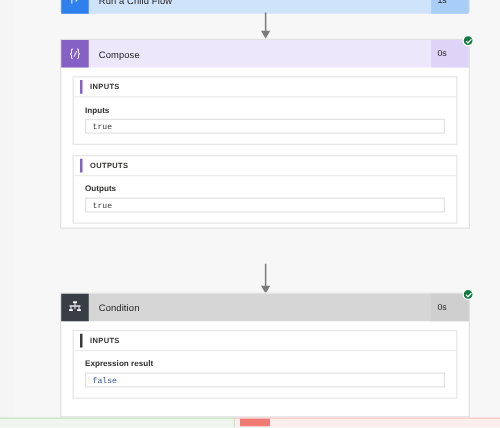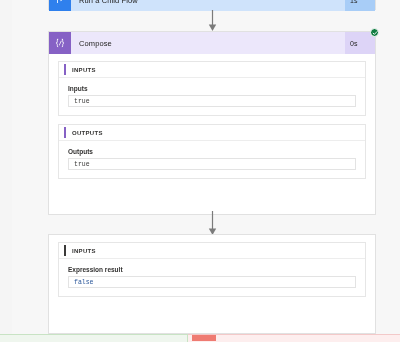--- a/index.html
+++ b/index.html
@@ -214,21 +214,21 @@
     </div>
   </div>
 
   <div class="connector" style="top:10px; height:22px;">
     <svg width="9" height="22" viewBox="0 0 9 22">
       <line x1="4.5" y1="0" x2="4.5" y2="16" stroke="#7b7b7b" stroke-width="1.2"></line>
       <path d="M4.5 21 L0.8 14.5 L8.2 14.5 Z" fill="#7b7b7b"></path>
     </svg>
   </div>
 
-  <div class="card compose" style="top:31px; height:184px;">
+  <div class="card compose" style="top:31px; height:152px;">
     <div class="card-header">
       <div class="card-icon">
         <svg width="12" height="12" viewBox="0 0 18 18" aria-hidden="true">
           <path d="M6.3 2.6c-1.5 0-2 .8-2 2.1v2.1c0 .9-.4 1.5-1.4 1.7v1c1 .2 1.4.8 1.4 1.7v2.1c0 1.3.5 2.1 2 2.1v-1c-.7 0-.9-.4-.9-1.2v-2c0-1-.4-1.6-1.2-1.9v-.1c.8-.3 1.2-.9 1.2-1.9v-2c0-.8.2-1.2.9-1.2z" fill="#ffffff"></path>
           <path d="M11.7 2.6c1.5 0 2 .8 2 2.1v2.1c0 .9.4 1.5 1.4 1.7v1c-1 .2-1.4.8-1.4 1.7v2.1c0 1.3-.5 2.1-2 2.1v-1c.7 0 .9-.4.9-1.2v-2c0-1 .4-1.6 1.2-1.9v-.1c-.8-.3-1.2-.9-1.2-1.9v-2c0-.8-.2-1.2-.9-1.2z" fill="#ffffff"></path>
           <path d="M10.6 5.4l.9.5-3.3 6.9-.9-.5z" fill="#ffffff"></path>
         </svg>
       </div>
       <div class="card-title">Compose</div>
       <div class="card-duration">0s</div>
@@ -267,20 +267,41 @@
   </div>
 
   <div class="connector" style="top:211px; height:25px;">
     <svg width="9" height="25" viewBox="0 0 9 25">
       <line x1="4.5" y1="0" x2="4.5" y2="19" stroke="#7b7b7b" stroke-width="1.2"></line>
       <path d="M4.5 24 L0.8 17.5 L8.2 17.5 Z" fill="#7b7b7b"></path>
     </svg>
   </div>
 
   <div class="card condition" style="top:234px; height:100px;">
+    <div class="card-header">
+      <div class="card-icon">
+        <svg width="12" height="12" viewBox="0 0 18 18" aria-hidden="true">
+          <rect x="6.6" y="1.6" width="4.8" height="2.2" fill="#ffffff"></rect>
+          <rect x="8.4" y="3.8" width="1.2" height="2.6" fill="#ffffff"></rect>
+          <rect x="2.4" y="6.4" width="13.2" height="1.6" fill="#ffffff"></rect>
+          <rect x="3.6" y="8.0" width="1.2" height="3.0" fill="#ffffff"></rect>
+          <rect x="13.2" y="8.0" width="1.2" height="3.0" fill="#ffffff"></rect>
+          <rect x="8.4" y="8.0" width="1.2" height="3.0" fill="#ffffff"></rect>
+          <rect x="2.0" y="11.0" width="4.4" height="2.2" fill="#ffffff"></rect>
+          <rect x="11.6" y="11.0" width="4.4" height="2.2" fill="#ffffff"></rect>
+        </svg>
+      </div>
+      <div class="card-title">Condition</div>
+      <div class="card-duration">0s</div>
+      <div class="status-badge">
+        <svg width="6" height="6" viewBox="0 0 10 10" aria-hidden="true">
+          <path d="M1.8 5.2 L3.9 7.3 L8.2 2.8" stroke="#ffffff" stroke-width="1.6" fill="none" stroke-linecap="round" stroke-linejoin="round"></path>
+        </svg>
+      </div>
+    </div>
 
     <div class="card-body">
       <div class="section grey">
         <div class="section-header">
           <div class="section-accent"></div>
           <div class="section-label">INPUTS</div>
         </div>
         <div class="section-body">
           <div class="field-label">Expression result</div>
           <div class="field-box blue">false</div>

